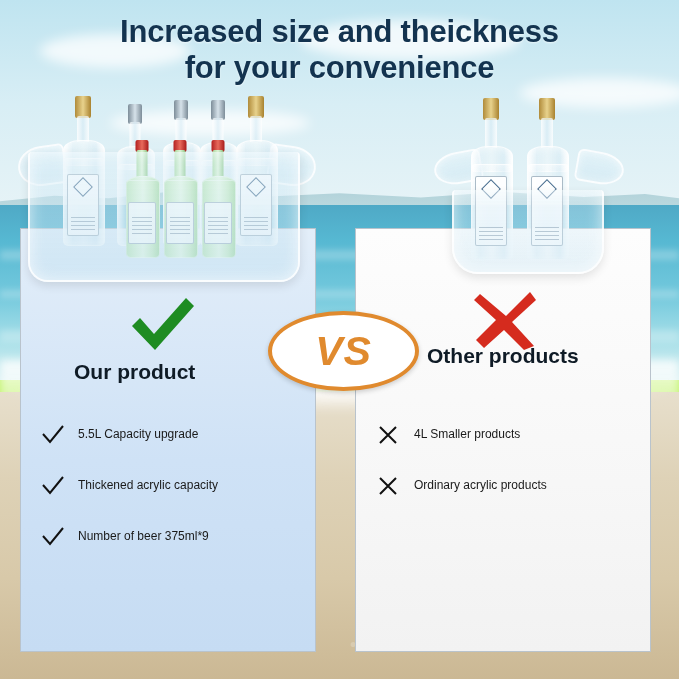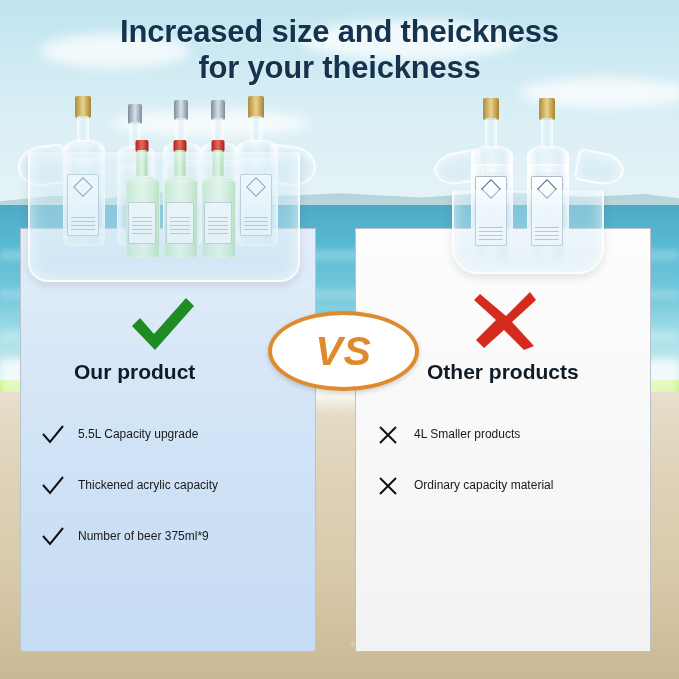--- a/index.html
+++ b/index.html
@@ -236,21 +236,21 @@
 
   
   .col-title {
     position: absolute;
     font-size: 21px;
     font-weight: bold;
     color: #0f1b26;
     white-space: nowrap;
   }
   .col-title-left { left: 74px; top: 360px; }
-  .col-title-right { left: 427px; top: 360px; }
+  .col-title-right { left: 427px; top: 344px; }
 
   
   .feature-list {
     position: absolute;
     width: 256px;
   }
   .list-left { left: 42px; top: 424px; }
   .list-right { left: 378px; top: 424px; }
   .feature-row {
     display: flex;
@@ -286,21 +286,21 @@
   <div class="bg-sea-band" style="top:250px; height:10px;"></div>
   <div class="bg-sea-band" style="top:290px; height:8px;"></div>
   <div class="bg-sea-band" style="top:330px; height:12px;"></div>
   <div class="bg-foam"></div>
   <div class="bg-sand"></div>
   <div class="bg-sand-texture"></div>
   <div class="bg-whitewash"></div>
 
   <div class="headline">
     <span>Increased size and theickness</span>
-    <span class="l2">for your theickness</span>
+    <span class="l2">for your convenience</span>
   </div>
 
   <div class="panel panel-left"></div>
 
   <div class="panel panel-right"></div>
 
   <div>
 
     <div class="tub-handle" style="left:18px; top:146px; width:44px; height:36px; border-radius:50% 6px 6px 50%; transform:rotate(-8deg);"></div>
     <div class="tub-handle" style="left:268px; top:146px; width:44px; height:36px; border-radius:6px 50% 50% 6px; transform:rotate(8deg);"></div>
@@ -457,17 +457,17 @@
           </svg>
       </span>
       <span class="feature-text">4L Smaller products</span>
     </div>
     <div class="feature-row">
       <span class="feature-icon">
         <svg width="20" height="20" viewBox="0 0 20 20">
             <path d="M2 2 L18 18 M18 2 L2 18" stroke="#111" stroke-width="2" fill="none"></path>
           </svg>
       </span>
-      <span class="feature-text">Ordinary capacity material</span>
+      <span class="feature-text">Ordinary acrylic products</span>
     </div>
   </div>
 
 </div>
 
 </body></html>

